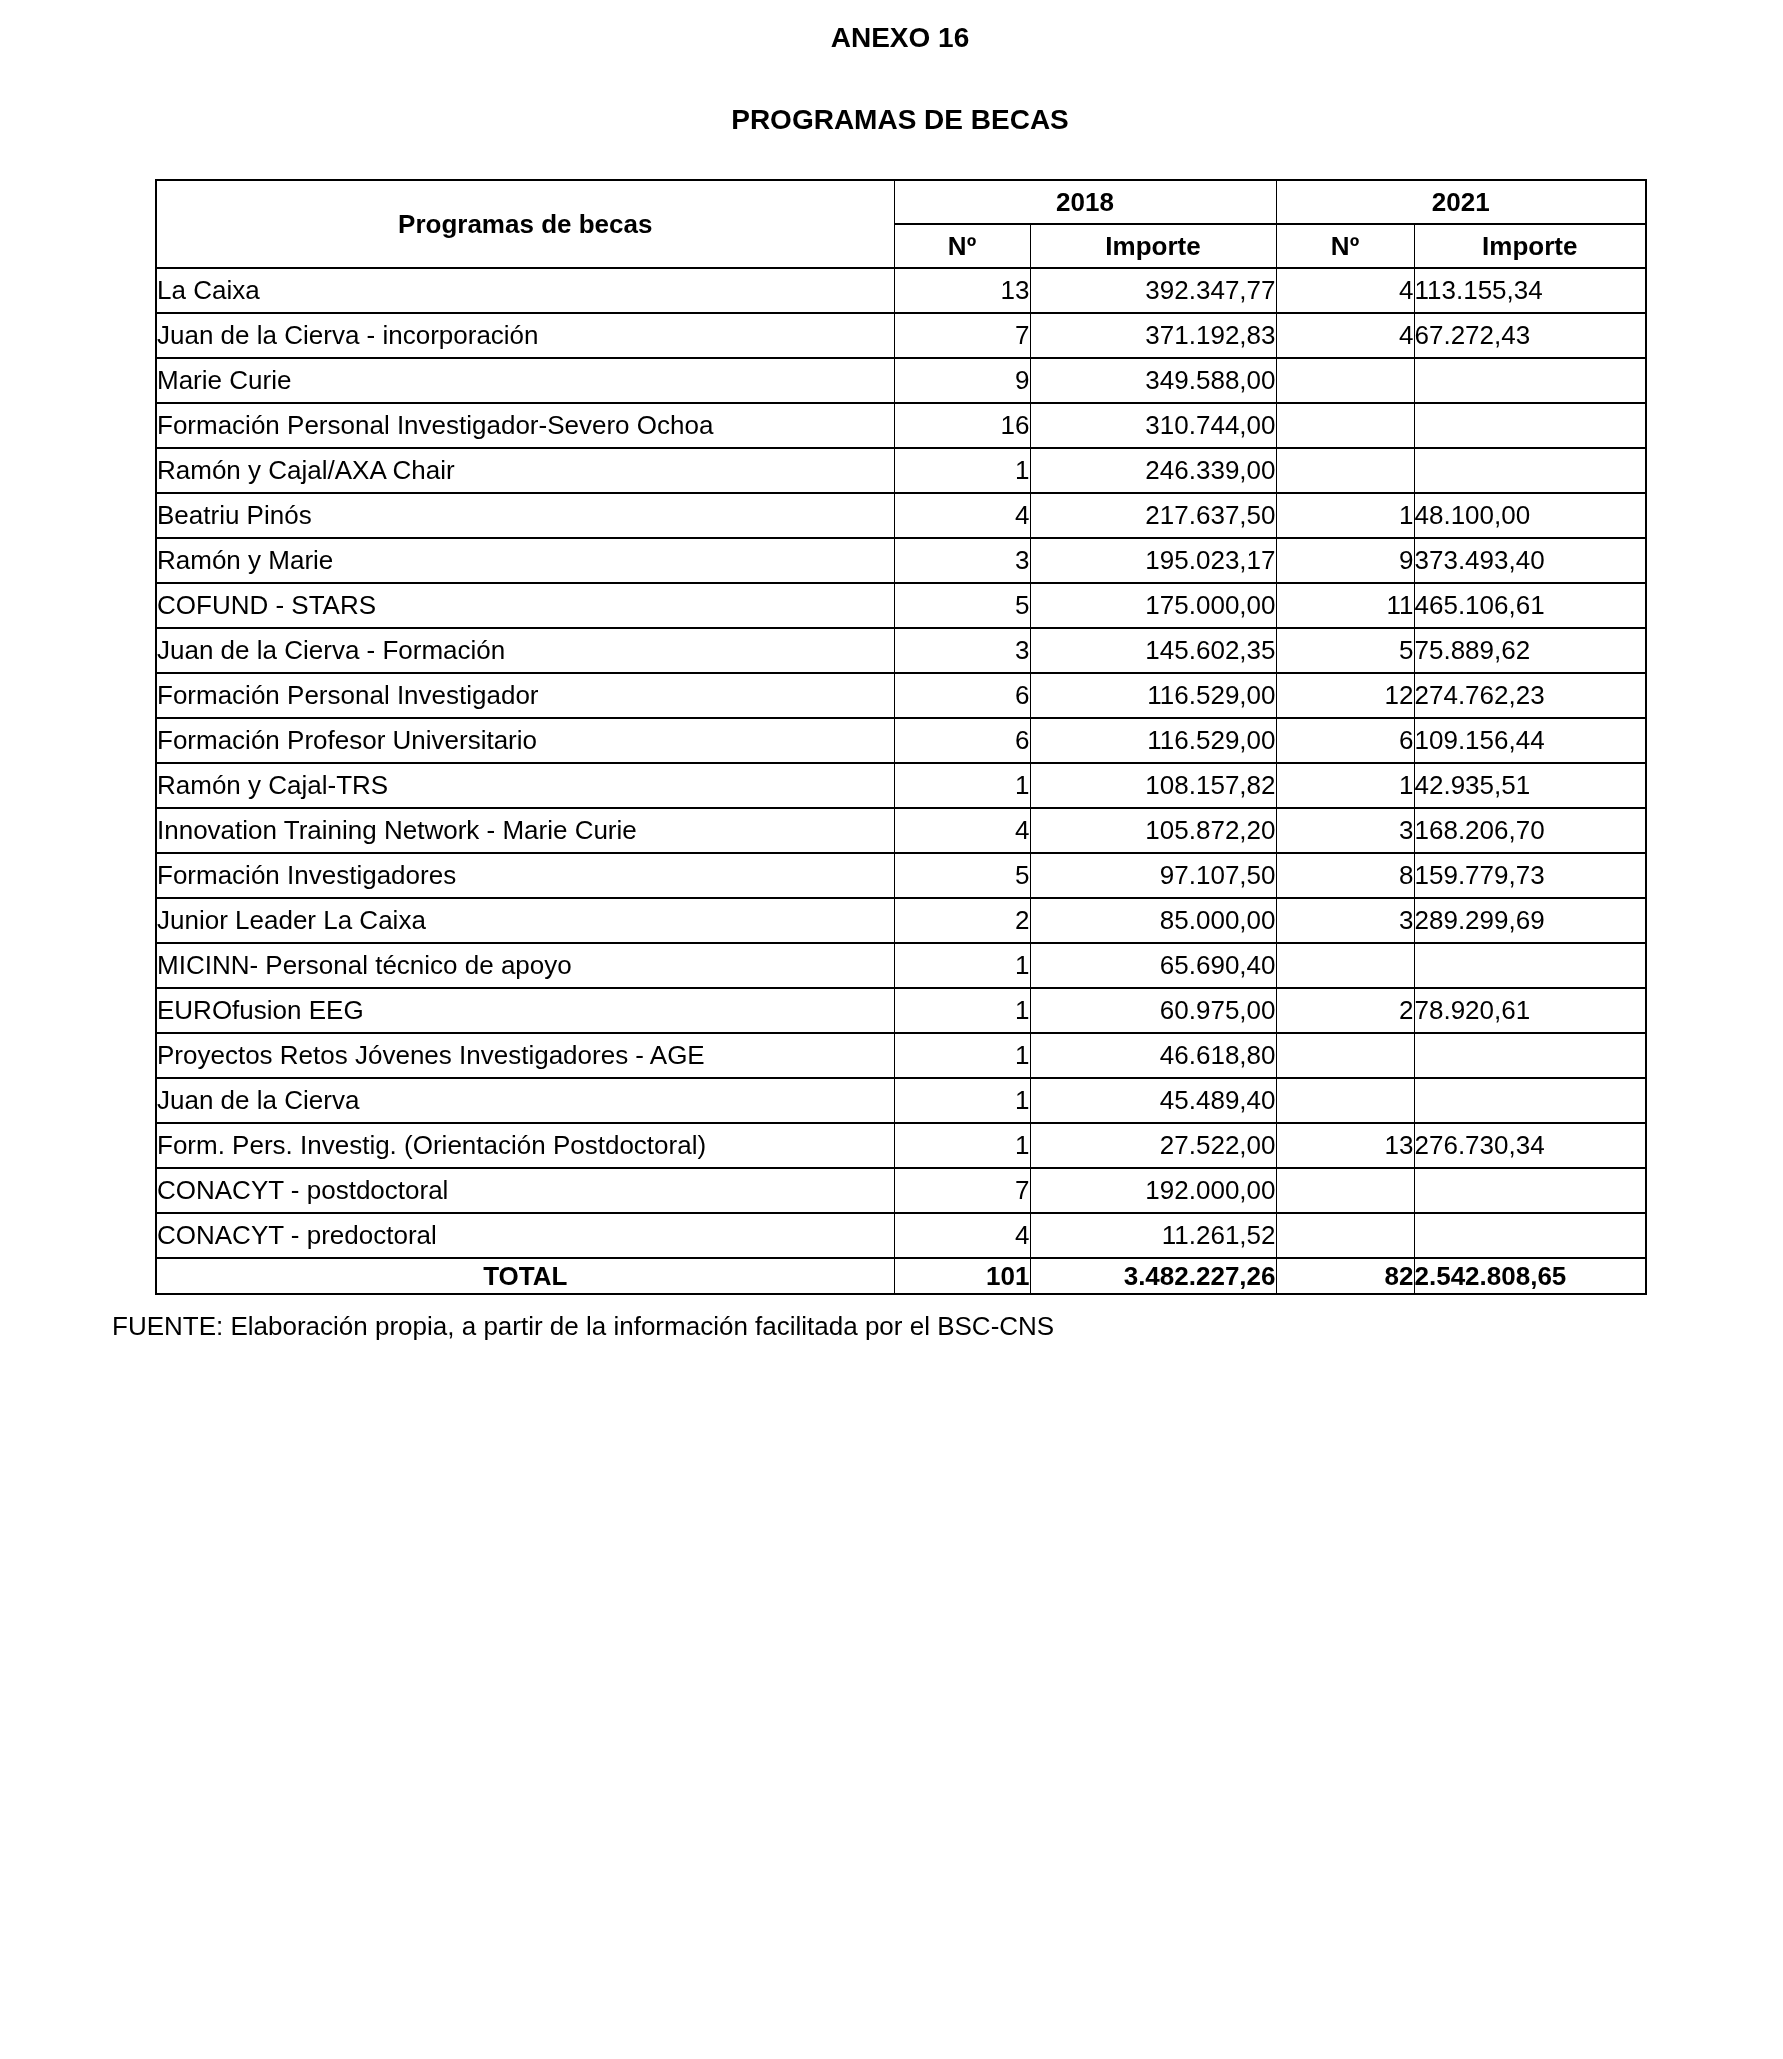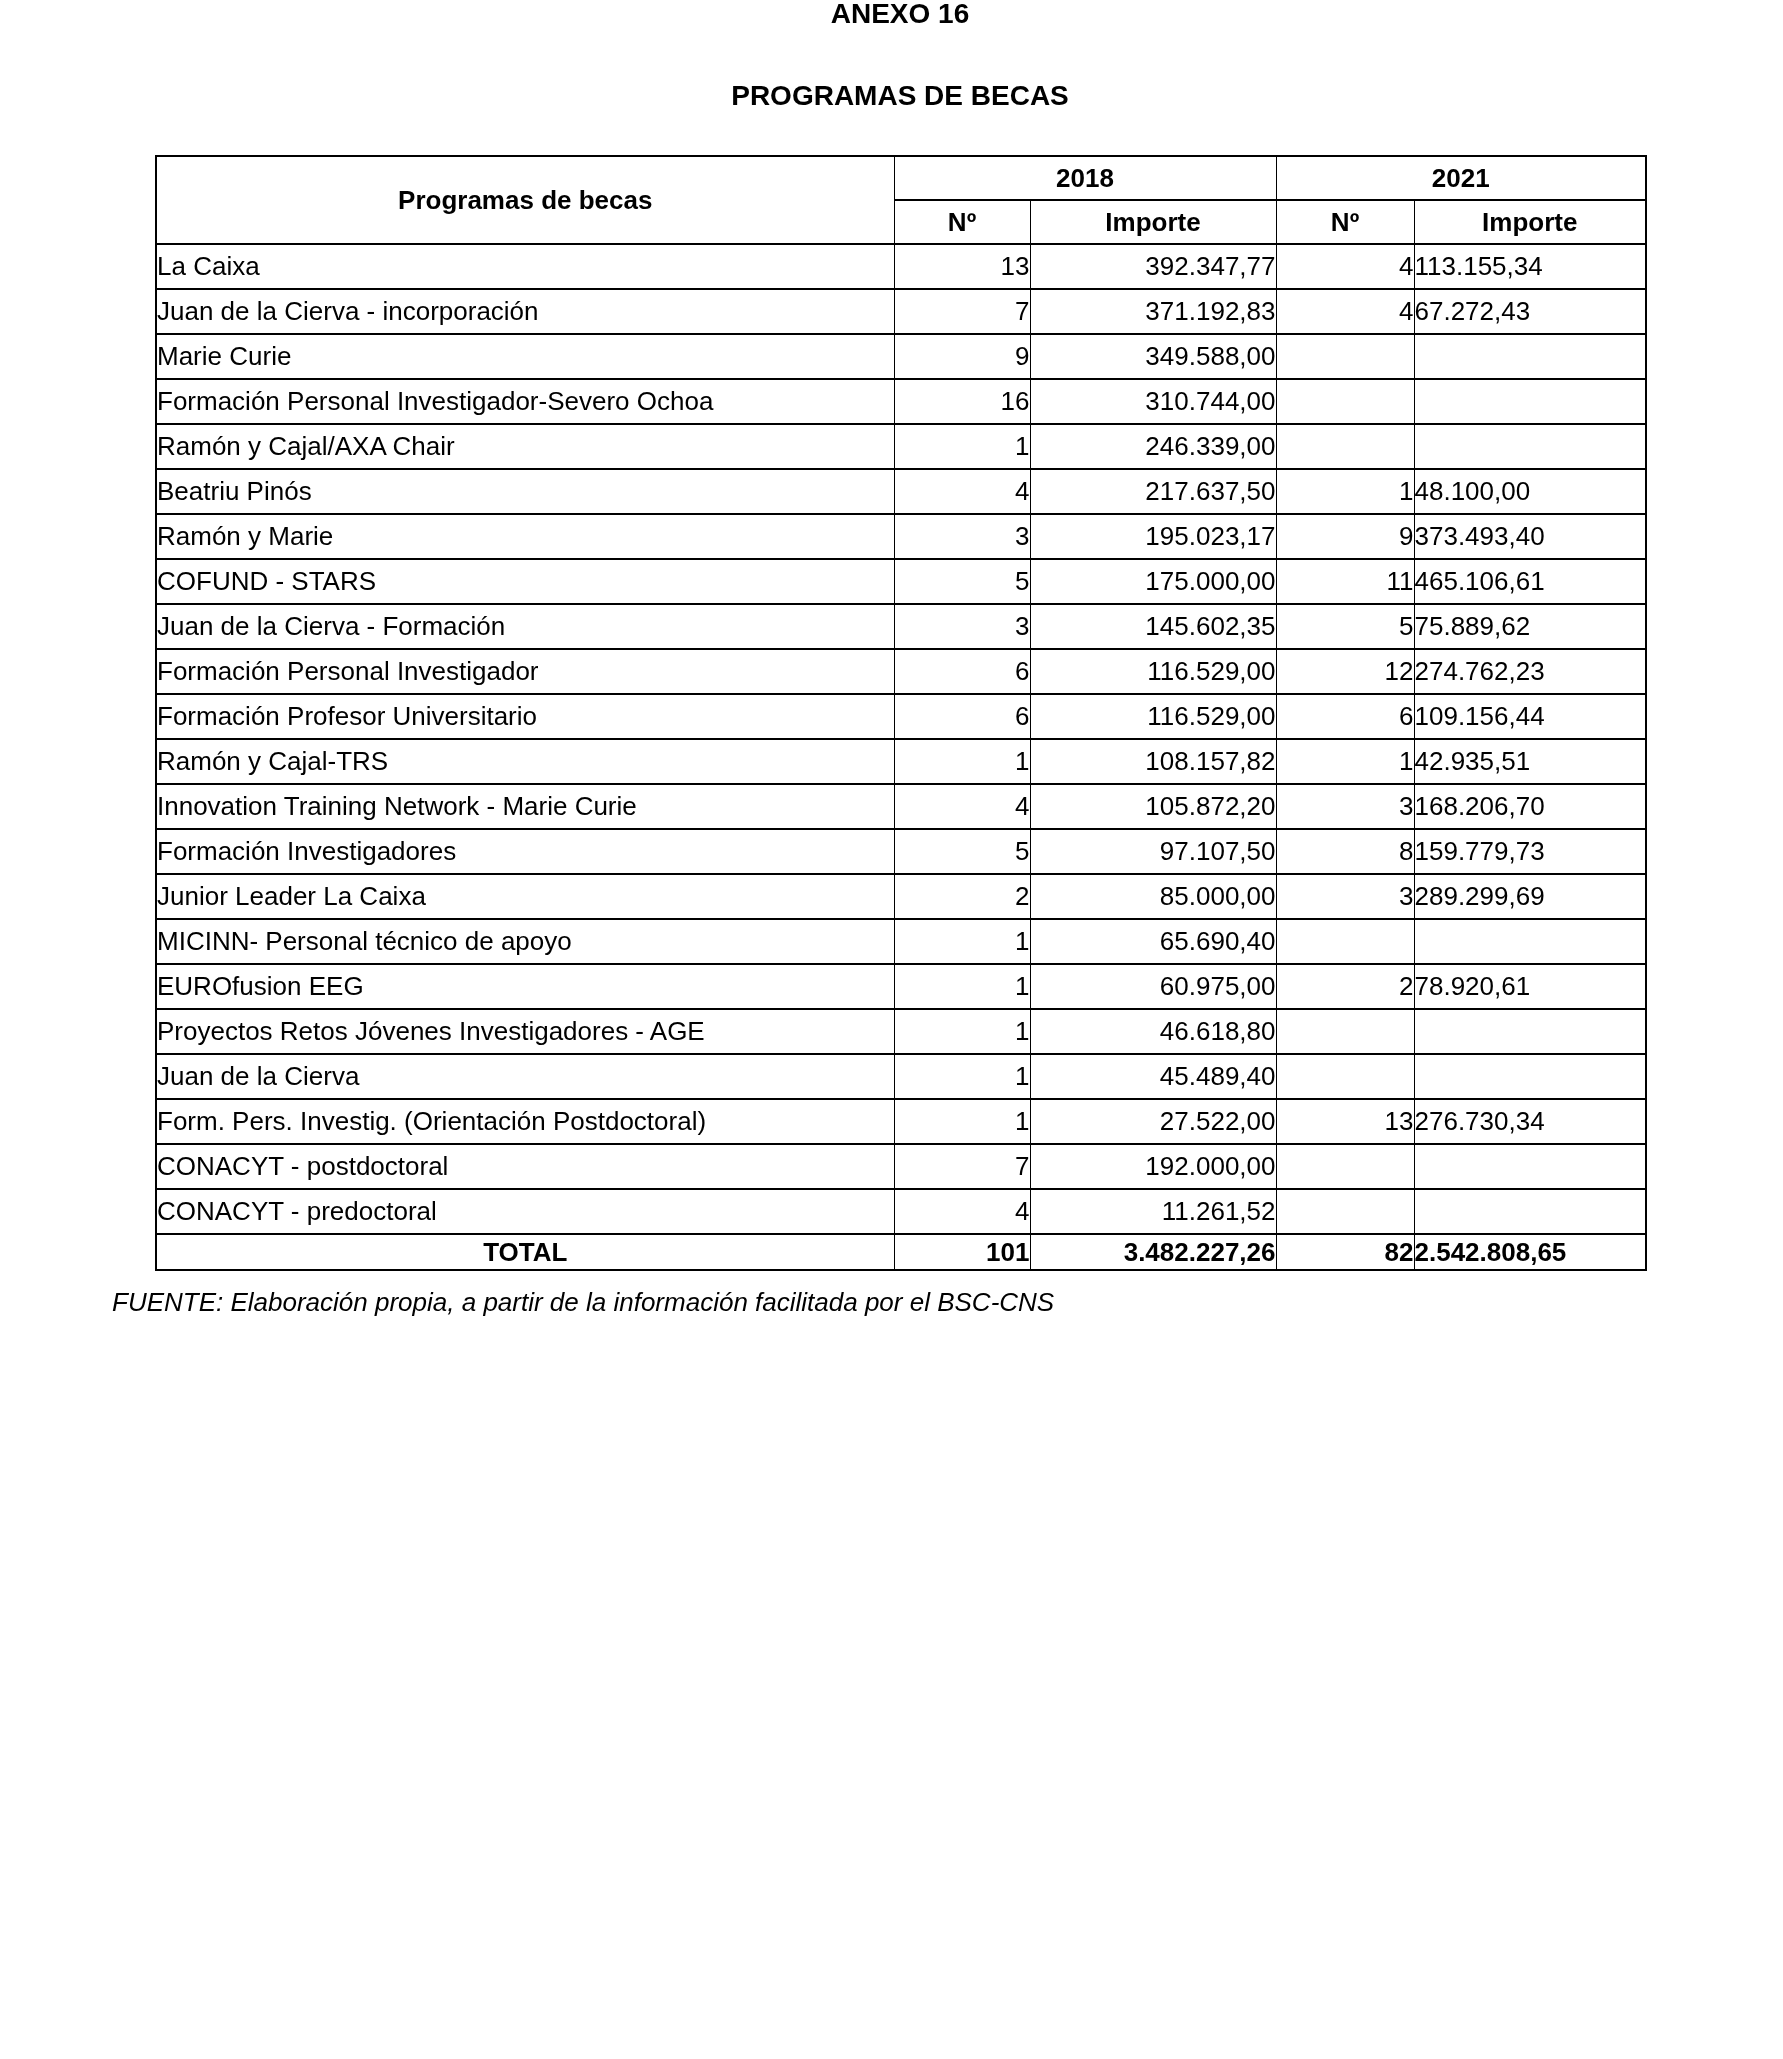--- a/index.html
+++ b/index.html
@@ -19,21 +19,21 @@
     margin-left: 155px;
     width: 1490px;
   }
   .title {
     font-weight: bold;
     font-size: 28px;
     line-height: 28px;
     text-align: center;
     margin: 0;
   }
-  .title-anexo      { padding-top: 0; }
+  .title-anexo      { padding-top: 24px; }
   .title-programas  { margin-top: 54px; }
   .title-ejercicios { margin-top: 28px; }
   .title-ejercicios .italic { font-style: italic; }
 
   table.becas {
     margin-top: 45px;
     border-collapse: collapse;
     table-layout: fixed;
     width: 1490px;
     font-size: 26px;
@@ -74,21 +74,20 @@
   td.cell-imp-2018 { text-align: right; padding-right: 23.5px; }
   td.cell-n-2021   { text-align: right; padding-right: 12.6px; }
   td.cell-imp-2021 { text-align: left; padding-right: 8.4px; }
 
   tfoot td { font-weight: bold; }
   tfoot td.cell-total-label { text-align: center; }
 
   .source-note {
     margin-left: -43px;
     margin-top: 16px;
-    font-style: italic;
     font-size: 26px;
     line-height: 30px;
   }
 </style>
 </head>
 <body>
 
 <div class="content">
 
   <div class="title title-anexo">ANEXO 16</div>

